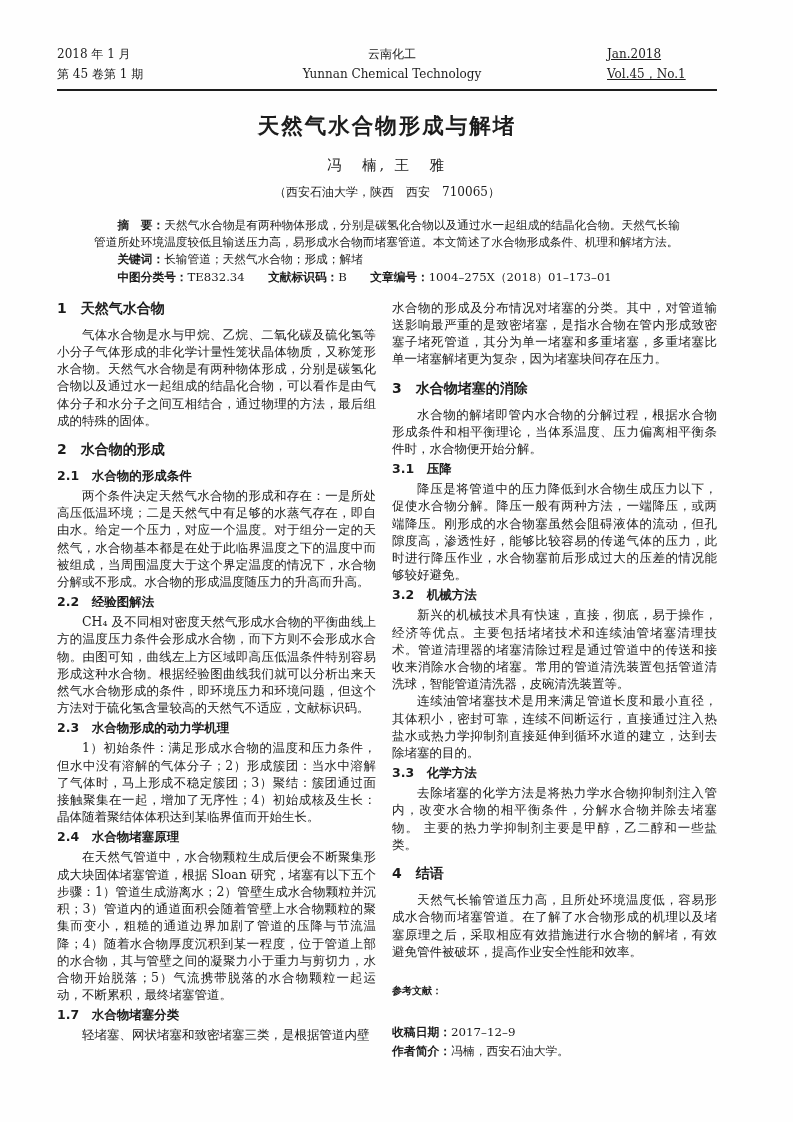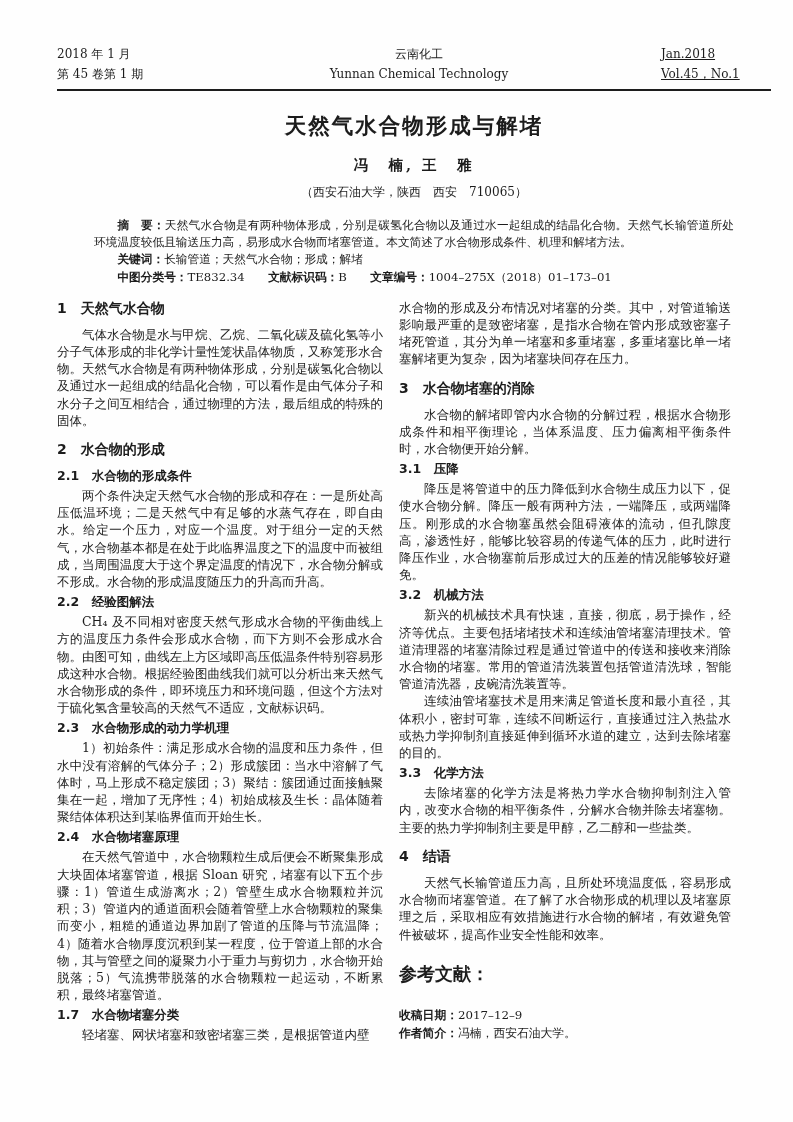--- a/index.html
+++ b/index.html
@@ -2,21 +2,21 @@
 <html><head>
 <meta charset="utf-8">
 <style>
   html, body { margin: 0; padding: 0; background: #ffffff; }
   .page {
     position: relative;
     width: 793px; height: 1122px;
     margin: 0 auto;
     background: #fefefe;
     box-sizing: border-box;
-    padding: 44px 22px 0 57px;
+    padding: 44px 76px 0 57px;
     font-family: "DejaVu Serif", "Liberation Serif", serif;
     color: #1c1c1c;
     overflow: hidden;
   }
   
   .journal-header {
     display: flex; justify-content: space-between; align-items: flex-end;
     font-size: 12px; line-height: 20px;
     padding-bottom: 5px;
     border-bottom: 2.5px solid #1d1d1d;
@@ -27,21 +27,21 @@
   
   .doi { margin-top: 17px; font-size: 12.5px; }
   .title {
     text-align: center;
     font-family: "DejaVu Sans", "Liberation Sans", sans-serif;
     font-weight: bold;
     font-size: 21.5px;
     letter-spacing: 2px;
     margin-top: 20px;
   }
-  .authors { text-align: center; font-size: 14.5px; letter-spacing: 3px; margin-top: 16px; font-weight: bold; }
+  .authors { text-align: center; font-size: 14.5px; letter-spacing: 3px; margin-top: 16px; }
   .affiliation { text-align: center; font-size: 12px; margin-top: 9px; }
   
   .abstract-block { margin: 16px 37px 0 37px; font-size: 11.7px; line-height: 17.2px; }
   .abstract-block .row { text-align: justify; text-indent: 2em; }
   .b-label { font-family: "DejaVu Sans", "Liberation Sans", sans-serif; font-weight: bold; }
   .meta-gap { display: inline-block; width: 2em; }
   
   .columns { display: flex; gap: 16px; margin-top: 13px; }
   .col { font-size: 12.5px; line-height: 17.2px; }
   .col-left  { width: 326px; }
@@ -54,21 +54,21 @@
   }
   .blk-h2 {
     font-family: "DejaVu Sans", "Liberation Sans", sans-serif;
     font-weight: bold; font-size: 12.5px; line-height: 18px;
     margin: 3px 0 2px;
   }
   .blk-p  { text-indent: 2em; text-align: justify; }
   .blk-pc { text-align: justify; }
   .blk-refh {
     font-family: "DejaVu Sans", "Liberation Sans", sans-serif;
-    font-weight: bold; font-size: 18px;
+    font-weight: bold; font-size: 10px;
     margin: 22px 0 7px;
   }
   .blk-ref {
     font-size: 11.7px; line-height: 16.5px;
     padding-left: 1.8em; text-indent: -1.8em;
     text-align: justify;
   }
   
   .footer-notes { margin-top: 24px; font-size: 11.8px; line-height: 18.5px; }
 </style>

